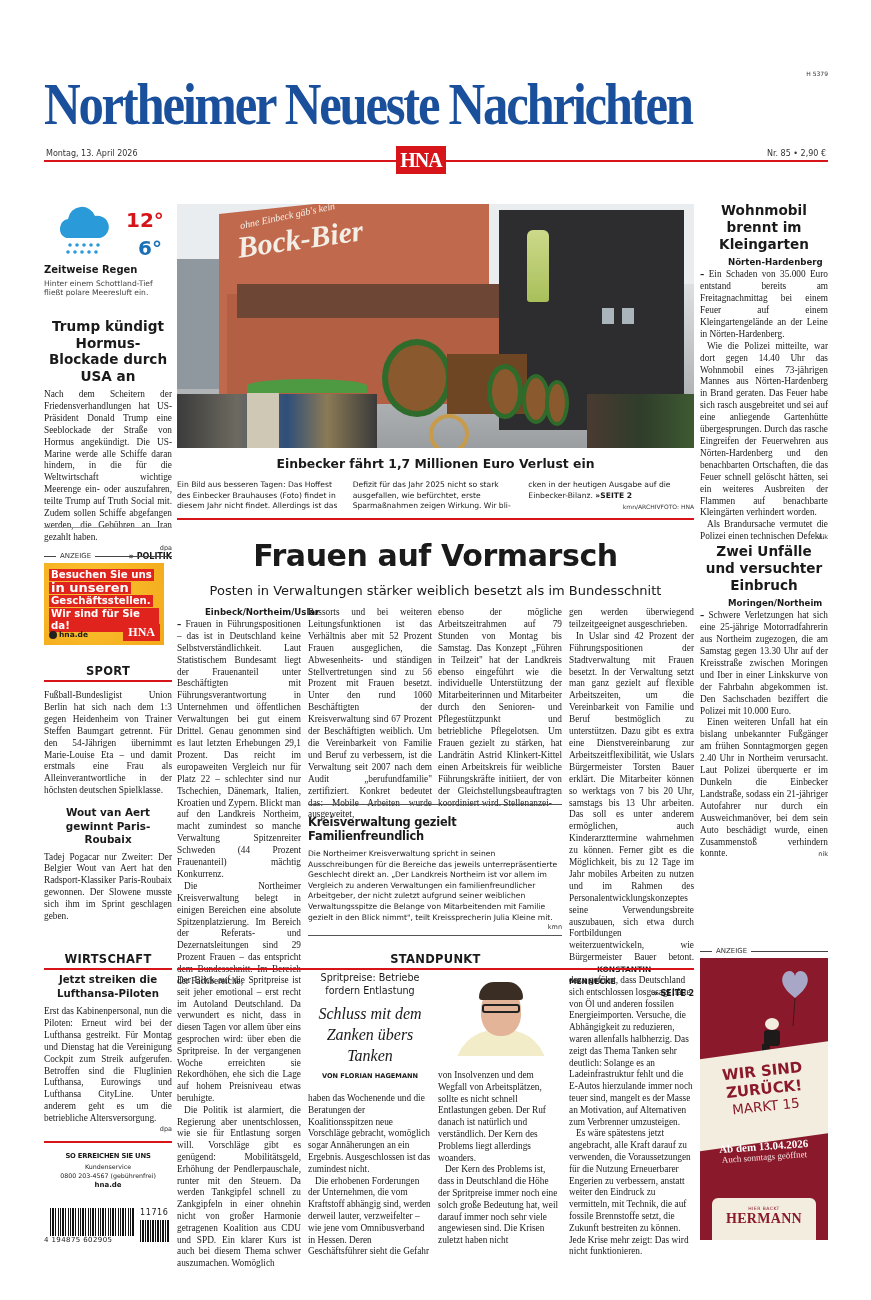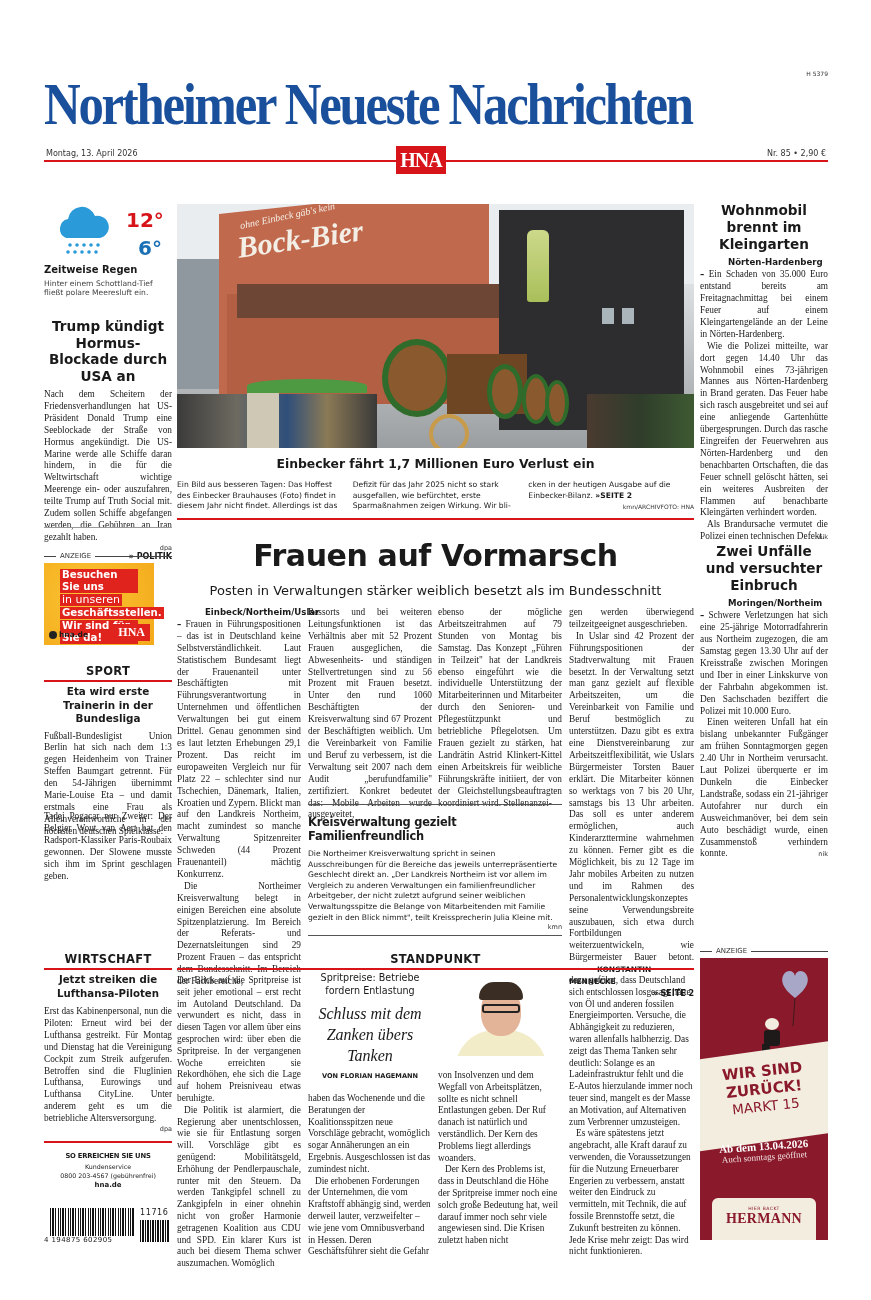--- a/index.html
+++ b/index.html
@@ -116,41 +116,41 @@
   <div class="headline-md" style="font-size:13.6px;line-height:16.8px;font-weight:600;">Wohnmobil brennt im Kleingarten</div>
   <div class="body-text" style="margin-top:5px;">
     <p><span class="kicker">Nörten-Hardenberg –</span> <span>Ein Schaden von 35.000 Euro entstand bereits am Freitagnachmittag bei einem Feuer auf einem Kleingartengelände an der Leine in Nörten-Hardenberg.</span></p>
     <p>Wie die Polizei mitteilte, war dort gegen 14.40 Uhr das Wohnmobil eines 73-jährigen Mannes aus Nörten-Hardenberg in Brand geraten. Das Feuer habe sich rasch ausgebreitet und sei auf eine anliegende Gartenhütte übergesprungen. Durch das rasche Eingreifen der Feuerwehren aus Nörten-Hardenberg und den benachbarten Ortschaften, die das Feuer schnell gelöscht hätten, sei ein weiteres Ausbreiten der Flammen auf benachbarte Kleingärten verhindert worden.</p>
     <p>Als Brandursache vermutet die Polizei einen technischen Defekt.</p>
   </div>
   <div class="src" style="margin-top:-10px;">nik</div>
 </div>
 
 <div class="abs anzeige-label" style="left:44px;top:552px;width:128px;">ANZEIGE</div>
-<div class="abs" style="left:44px;top:563px;width:110px;height:82px;background:radial-gradient(circle at 40% 40%,#fbc534,#f3a91a);padding:6px 16px;">
+<div class="abs" style="left:44px;top:563px;width:120px;height:82px;background:radial-gradient(circle at 40% 40%,#fbc534,#f3a91a);padding:6px 5px;">
   <div style="display:flex;flex-direction:column;gap:1px;align-items:flex-start;">
     <span class="sans" style="background:#e1231d;color:#fff;font-weight:bold;font-size:10.2px;line-height:12px;padding:0 2px;">Besuchen Sie uns</span>
-    <span class="sans" style="background:#e1231d;color:#fff;font-weight:normal;font-size:11px;line-height:12px;padding:0 2px;">in unseren</span>
+    <span class="sans" style="background:#e1231d;color:#fff;font-weight:bold;font-size:13px;line-height:12px;padding:0 2px;">in unseren</span>
     <span class="sans" style="background:#e1231d;color:#fff;font-weight:bold;font-size:10.2px;line-height:12px;padding:0 2px;">Geschäftsstellen.</span>
     <span class="sans" style="background:#e1231d;color:#fff;font-weight:bold;font-size:10.2px;line-height:12px;padding:0 2px;">Wir sind für Sie da!</span>
   </div>
   <div class="abs sans" style="left:5px;bottom:6px;font-size:7.5px;font-weight:bold;display:flex;align-items:center;gap:2px;">
     <span style="display:inline-block;width:8px;height:8px;border-radius:50%;background:#222;"></span>
     <span>hna.de</span>
   </div>
   <div class="abs serif" style="right:4px;bottom:4px;background:#e1231d;color:#fff;font-weight:bold;font-size:12px;padding:1px 5px;">HNA</div>
 </div>
 
 <div class="abs section-head" style="left:44px;top:664px;width:128px;">SPORT</div>
 <div class="abs red-rule" style="left:44px;top:680px;width:128px;"></div>
 <div class="abs" style="left:44px;top:685px;width:128px;">
-  <div class="headline-sm" style="font-size:10.4px;line-height:13.5px;">Eta wird erste Trainerin in der Bundesliga</div>
   <div class="body-text" style="margin-top:5px;">Fußball-Bundesligist Union Berlin hat sich nach dem 1:3 gegen Heidenheim von Trainer Steffen Baumgart getrennt. Für den 54-Jährigen übernimmt Marie-Louise Eta – und damit erstmals eine Frau als Alleinverantwortliche in der höchsten deutschen Spielklasse.</div>
 </div>
 <div class="abs" style="left:44px;top:806px;width:128px;">
+  <div class="headline-sm" style="font-size:10.4px;line-height:13.5px;">Wout van Aert gewinnt Paris-Roubaix</div>
   <div class="body-text" style="margin-top:5px;">Tadej Pogacar nur Zweiter: Der Belgier Wout van Aert hat den Radsport-Klassiker Paris-Roubaix gewonnen. Der Slowene musste sich ihm im Sprint geschlagen geben.</div>
 </div>
 
 <div class="abs sans" style="left:177px;top:538px;width:517px;text-align:center;font-size:30px;font-weight:600;letter-spacing:-0.4px;">Frauen auf Vormarsch</div>
 <div class="abs sans" style="left:177px;top:583px;width:517px;text-align:center;font-size:13px;">Posten in Verwaltungen stärker weiblich besetzt als im Bundesschnitt</div>
 
 <div class="abs body-text" style="left:177px;top:607px;width:124px;">
   <p><span class="kicker">Einbeck/Northeim/Uslar –</span> <span>Frauen in Führungspositionen – das ist in Deutschland keine Selbstverständlichkeit. Laut Statistischem Bundesamt liegt der Frauenanteil unter Beschäftigten mit Führungsverantwortung in Unternehmen und öffentlichen Verwaltungen bei gut einem Drittel. Genau genommen sind es laut letzten Erhebungen 29,1 Prozent. Das reicht im europaweiten Vergleich nur für Platz 22 – schlechter sind nur Tschechien, Dänemark, Italien, Kroatien und Zypern. Blickt man auf den Landkreis Northeim, macht zumindest so manche Verwaltung Spitzenreiter Schweden (44 Prozent Frauenanteil) mächtig Konkurrenz.</span></p>
   <p>Die Northeimer Kreisverwaltung belegt in einigen Bereichen eine absolute Spitzenplatzierung. Im Bereich der Referats- und Dezernatsleitungen sind 29 Prozent Frauen – das entspricht dem Bundesschnitt. Im Bereich der Fachbereiche,</p>
 </div>

